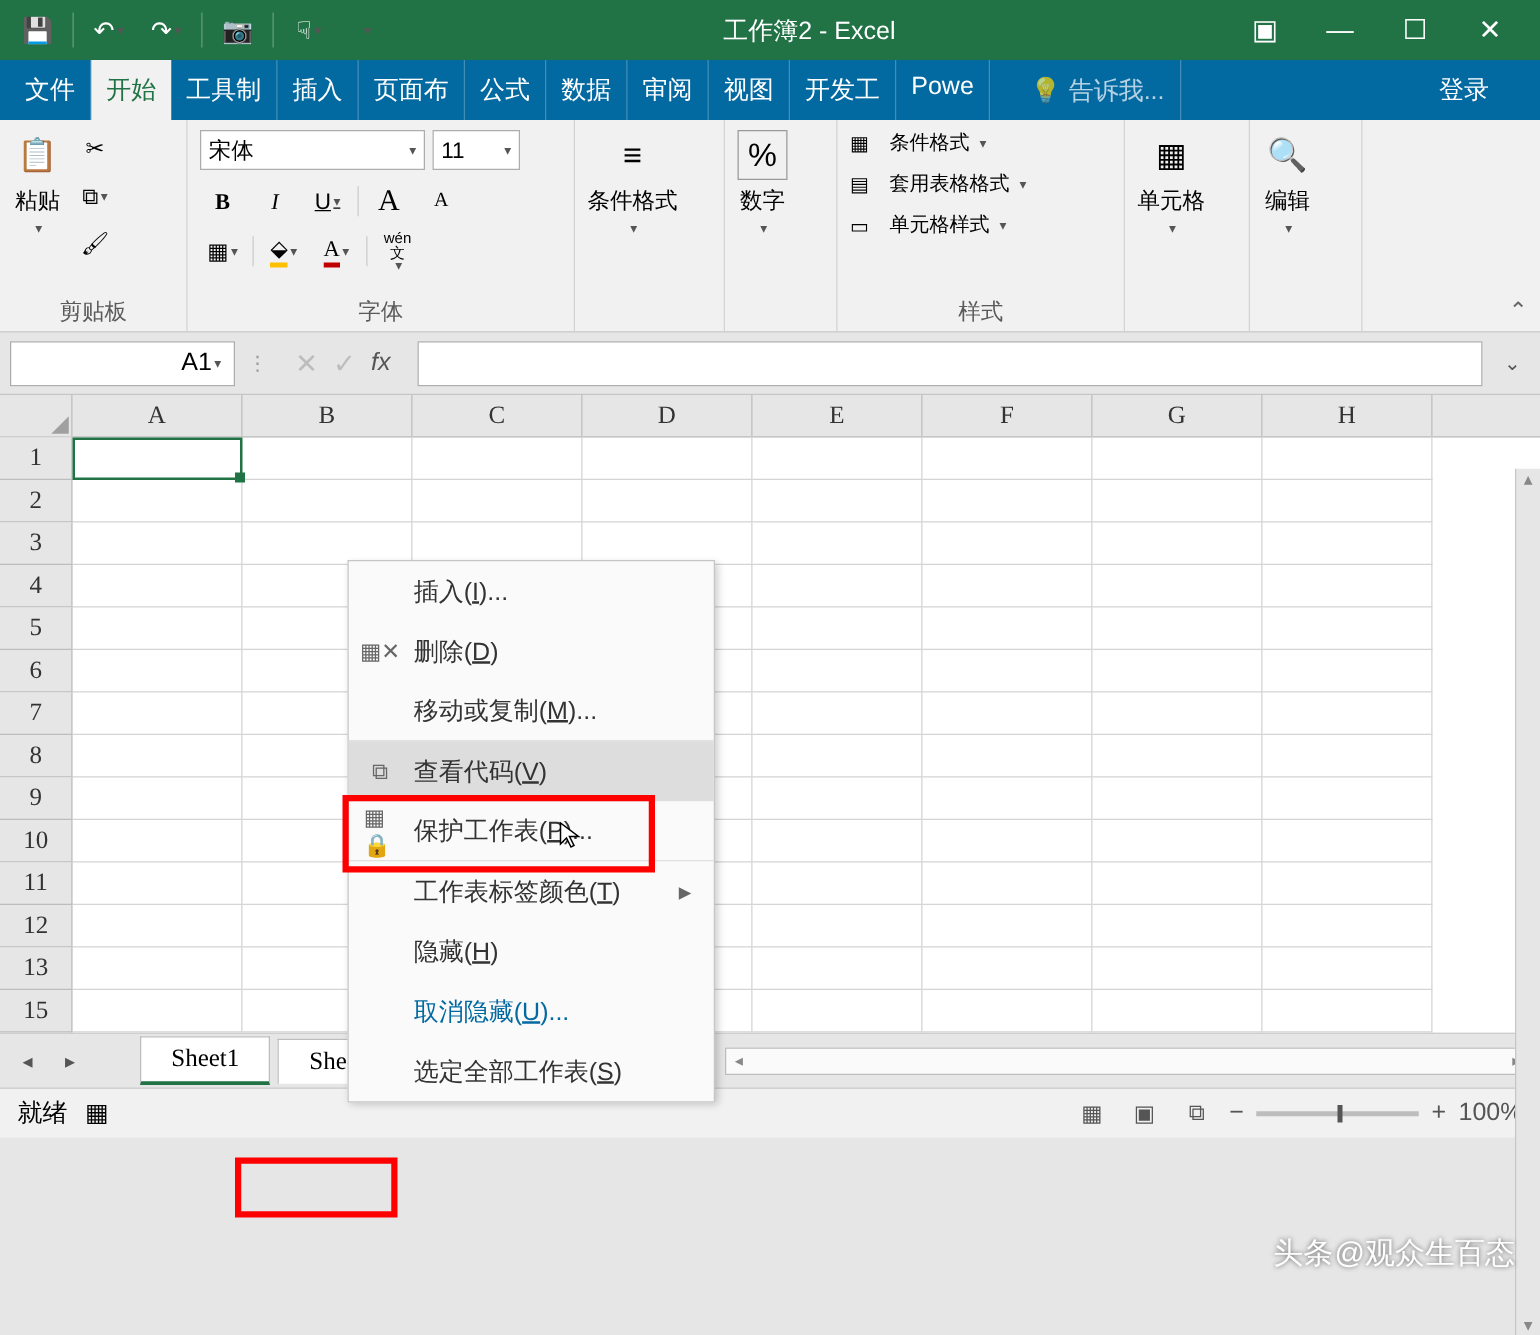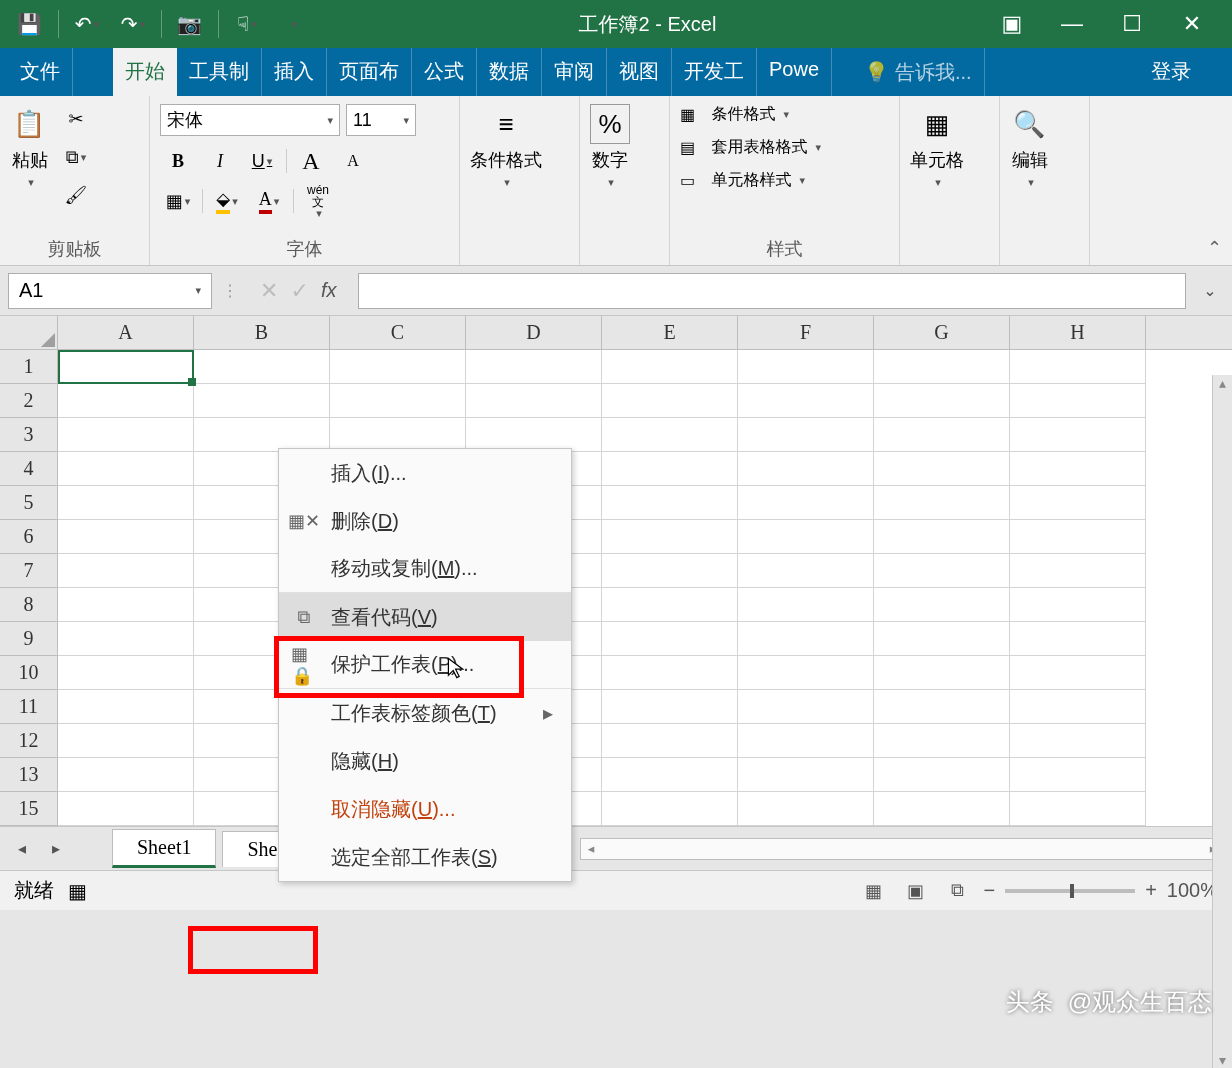--- a/index.html
+++ b/index.html
@@ -10,42 +10,42 @@
 .qat { display: flex; align-items: center; gap: 10px; padding: 0 12px; }
 .qat-item { width: 36px; height: 36px; display: flex; align-items: center; justify-content: center; font-size: 20px; color: #fff; }
 .qat-sep { width: 1px; height: 28px; background: rgba(255,255,255,0.3); }
 .title-text { flex: 1; text-align: center; font-size: 20px; }
 .win-controls { display: flex; gap: 20px; padding: 0 20px; }
 .win-btn { width: 40px; height: 36px; display: flex; align-items: center; justify-content: center; font-size: 22px; color: #fff; }
 
 
 .tabrow { background: #0369a1; height: 48px; display: flex; padding: 0 8px; }
 .tab { padding: 10px 12px; color: #fff; font-size: 20px; border-right: 1px solid rgba(255,255,255,0.25); }
-.tab.active { background: #f1f1f1; color: #217346; border: none; margin-left: 40px; }
+.tab.active { background: #f1f1f1; color: #217346; border: none; }
 .tab-tell { margin-left: 20px; color: rgba(255,255,255,0.7); display: flex; align-items: center; gap: 6px; }
 .tab-right { margin-left: auto; display: flex; gap: 8px; align-items: center; flex-direction: column; }
 .share-btn { background: #0b5c38; padding: 8px 14px; color: #fff; display: flex; align-items: center; gap: 6px; font-size: 20px; }
 
 
 .ribbon { background: #f1f1f1; height: 170px; display: flex; border-bottom: 1px solid #c6c6c6; position: relative; }
 .group { display: flex; flex-direction: column; justify-content: space-between; border-right: 1px solid #d4d4d4; padding: 8px 10px 4px; }
 .group-body { display: flex; gap: 8px; flex: 1; align-items: flex-start; }
 .group-label { text-align: center; font-size: 18px; color: #5a5a5a; padding-top: 4px; position: relative; }
 .big-btn { display: flex; flex-direction: column; align-items: center; gap: 4px; font-size: 18px; }
 .icon-sq { width: 40px; height: 40px; display: flex; align-items: center; justify-content: center; font-size: 26px; }
 .vstack { display: flex; flex-direction: column; gap: 8px; }
 .hstack { display: flex; gap: 6px; align-items: center; }
 .rc { width: 36px; height: 30px; display: flex; align-items: center; justify-content: center; font-size: 18px; border: 1px solid transparent; }
 .dd { font-size: 11px; color: #555; padding-left: 2px; }
 .combo { background: #fff; border: 1px solid #adadad; height: 32px; display: flex; align-items: center; padding: 0 6px; font-size: 18px; }
 .collapse-caret { position: absolute; right: 10px; bottom: 6px; font-size: 18px; color: #666; }
 
 
 .fxrow { height: 50px; display: flex; align-items: center; background: #e6e6e6; padding: 6px 8px; gap: 10px; border-bottom: 1px solid #c6c6c6; }
-.namebox { background: #fff; border: 1px solid #adadad; height: 36px; width: 204px; display: flex; align-items: center; padding: 0 10px; font-size: 20px; justify-content: space-between; }
+.namebox { background: #fff; border: 1px solid #adadad; height: 36px; width: 180px; display: flex; align-items: center; padding: 0 10px; font-size: 20px; justify-content: flex-end; }
 .fxbtns { display: flex; gap: 12px; color: #bdbdbd; font-size: 22px; padding: 0 12px; align-items: center; }
 .fx-label { font-style: italic; font-size: 20px; color: #555; font-family: Liberation Sans, sans-serif; }
 .formula-input { flex: 1; background: #fff; border: 1px solid #adadad; height: 36px; }
 .fx-expand { width: 28px; display: flex; align-items: center; justify-content: center; font-size: 16px; color: #555; }
 
 
 .grid-area { position: relative; background: #fff; }
 .col-headers { display: flex; background: #e6e6e6; height: 34px; border-bottom: 1px solid #bdbdbd; }
 .corner { width: 58px; border-right: 1px solid #bdbdbd; background: #e6e6e6; display:flex; align-items:flex-end; justify-content:flex-end; padding:2px; }
 .corner::after { content:""; border-left: 14px solid transparent; border-bottom: 14px solid #a0a0a0; }
@@ -57,21 +57,21 @@
 .cell.sel { border: 2px solid #217346; position: relative; }
 .cell.sel::after { content:""; position:absolute; right:-4px; bottom:-4px; width:8px; height:8px; background:#217346; }
 .vscroll { position: absolute; right: 0; top: 375px; width: 20px; bottom: 0; background: #e6e6e6; border-left: 1px solid #c6c6c6; }
 .vscroll::before, .vscroll::after { content:"▴"; display:block; text-align:center; color:#888; font-size:14px; }
 .vscroll::after { content:"▾"; position:absolute; bottom:0; width:100%; }
 
 
 .ctx { position: absolute; left: 278px; top: 448px; width: 294px; background: #fafafa; border: 1px solid #c6c6c6; box-shadow: 2px 2px 6px rgba(0,0,0,0.2); }
 .ctx-item { height: 48px; display: flex; align-items: center; padding: 0 18px 0 12px; gap: 14px; font-size: 20px; color: #333; }
 .ctx-item.sep { border-bottom: 1px solid #e0e0e0; }
-.ctx-item.disabled { color: #c2410c; }
+.ctx-item.disabled { color: #0369a1; }
 .ctx-item.hover { background: #dddddd; }
 .ctx-ico { width: 26px; display: flex; align-items: center; justify-content: center; color: #666; font-size: 18px; }
 .ctx-arrow { margin-left: auto; color: #666; }
 .redbox { position: absolute; border: 5px solid #ff0000; pointer-events: none; }
 .cursor { position: absolute; left: 446px; top: 656px; font-size: 26px; color: #000; pointer-events: none; }
 .cursor svg { width: 24px; height: 24px; }
 
 
 .sheetrow { height: 44px; background: #e6e6e6; display: flex; align-items: center; border-top: 1px solid #c6c6c6; padding: 0 8px; gap: 6px; }
 .nav-sm { width: 28px; text-align: center; color: #555; font-size: 16px; }
@@ -83,21 +83,21 @@
 .hscroll .track { flex: 1; }
 
 
 .status { height: 40px; background: #f1f1f1; display: flex; align-items: center; padding: 0 14px; font-size: 20px; gap: 14px; border-top: 1px solid #c6c6c6; }
 .status .right { margin-left: auto; display: flex; align-items: center; gap: 10px; color: #555; }
 .view-btn { width: 32px; height: 28px; display: flex; align-items: center; justify-content: center; font-size: 18px; }
 .zoom-slider { width: 130px; height: 4px; background: #bdbdbd; position: relative; }
 .zoom-slider::after { content:""; position:absolute; left:50%; top:-5px; width:4px; height:14px; background:#555; }
 
 
-.watermark { position: absolute; right: 20px; bottom: 50px; color: #fff; font-size: 24px; text-shadow: 0 0 4px rgba(0,0,0,0.6); display: flex; align-items: center; gap: 14px; }
+.watermark { position: absolute; right: 20px; bottom: 50px; color: #fff; font-size: 24px; text-shadow: 0 0 4px rgba(0,0,0,0.6); display: flex; align-items: center; gap: 1px; }
 .under { text-decoration: underline; }
 </style>
 </head>
 <body>
 
 <div class="titlebar">
   <div class="qat">
     <div class="qat-item">💾</div>
     <div class="qat-sep"></div>
     <div class="qat-item">↶<span class="dd">▾</span></div>

